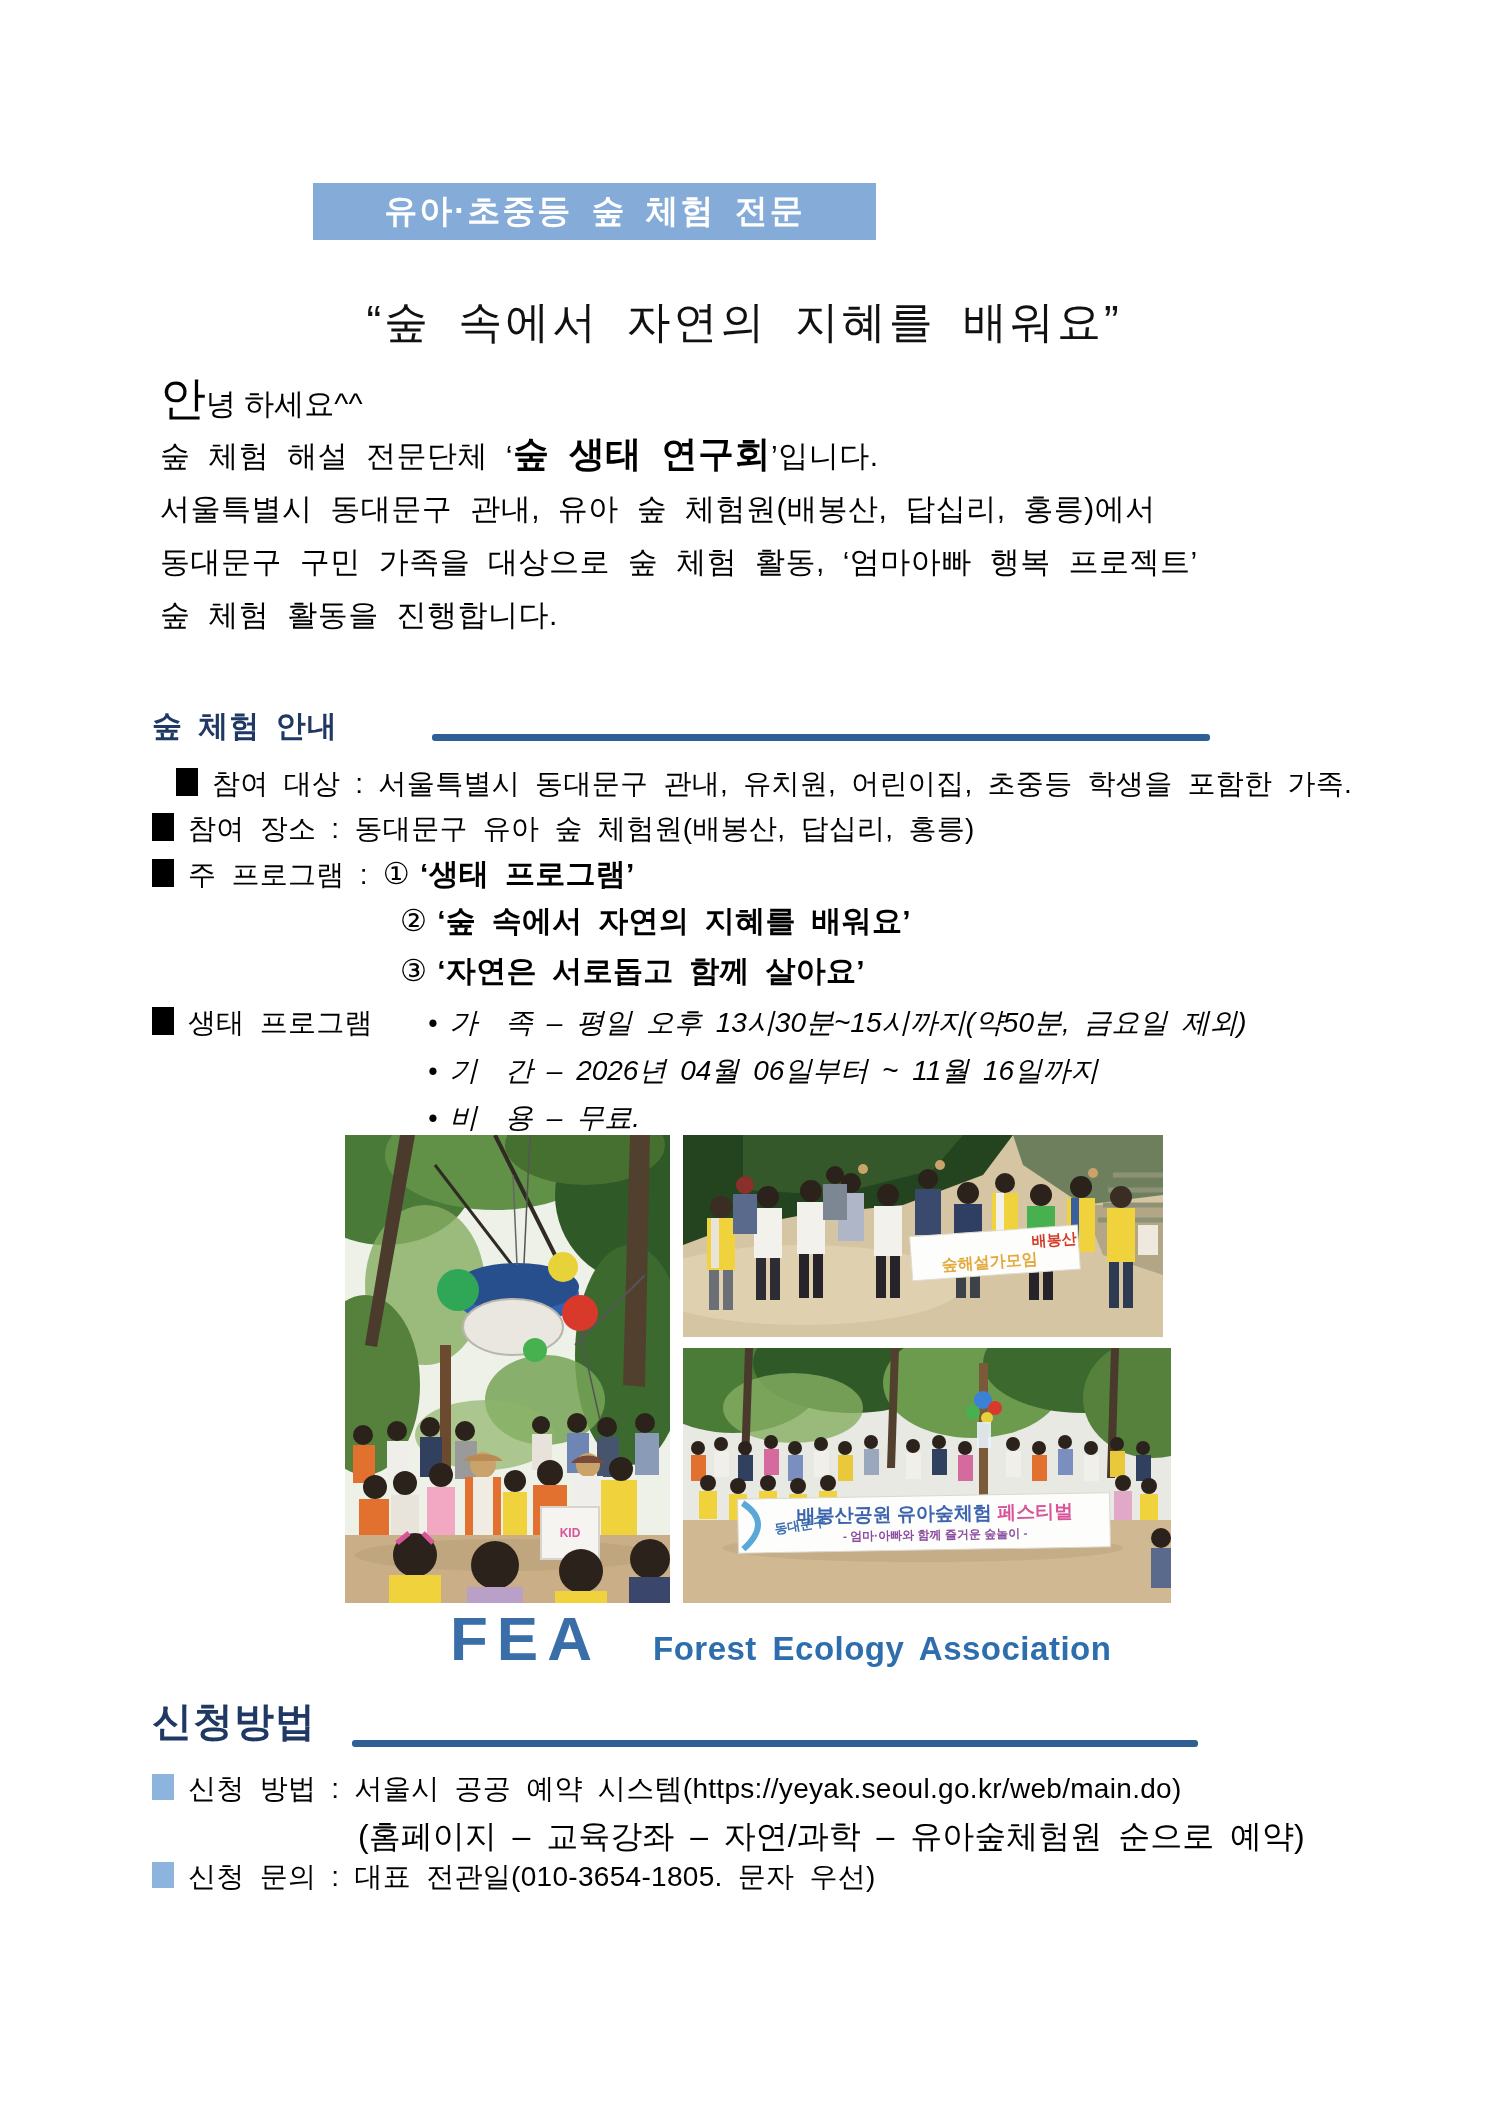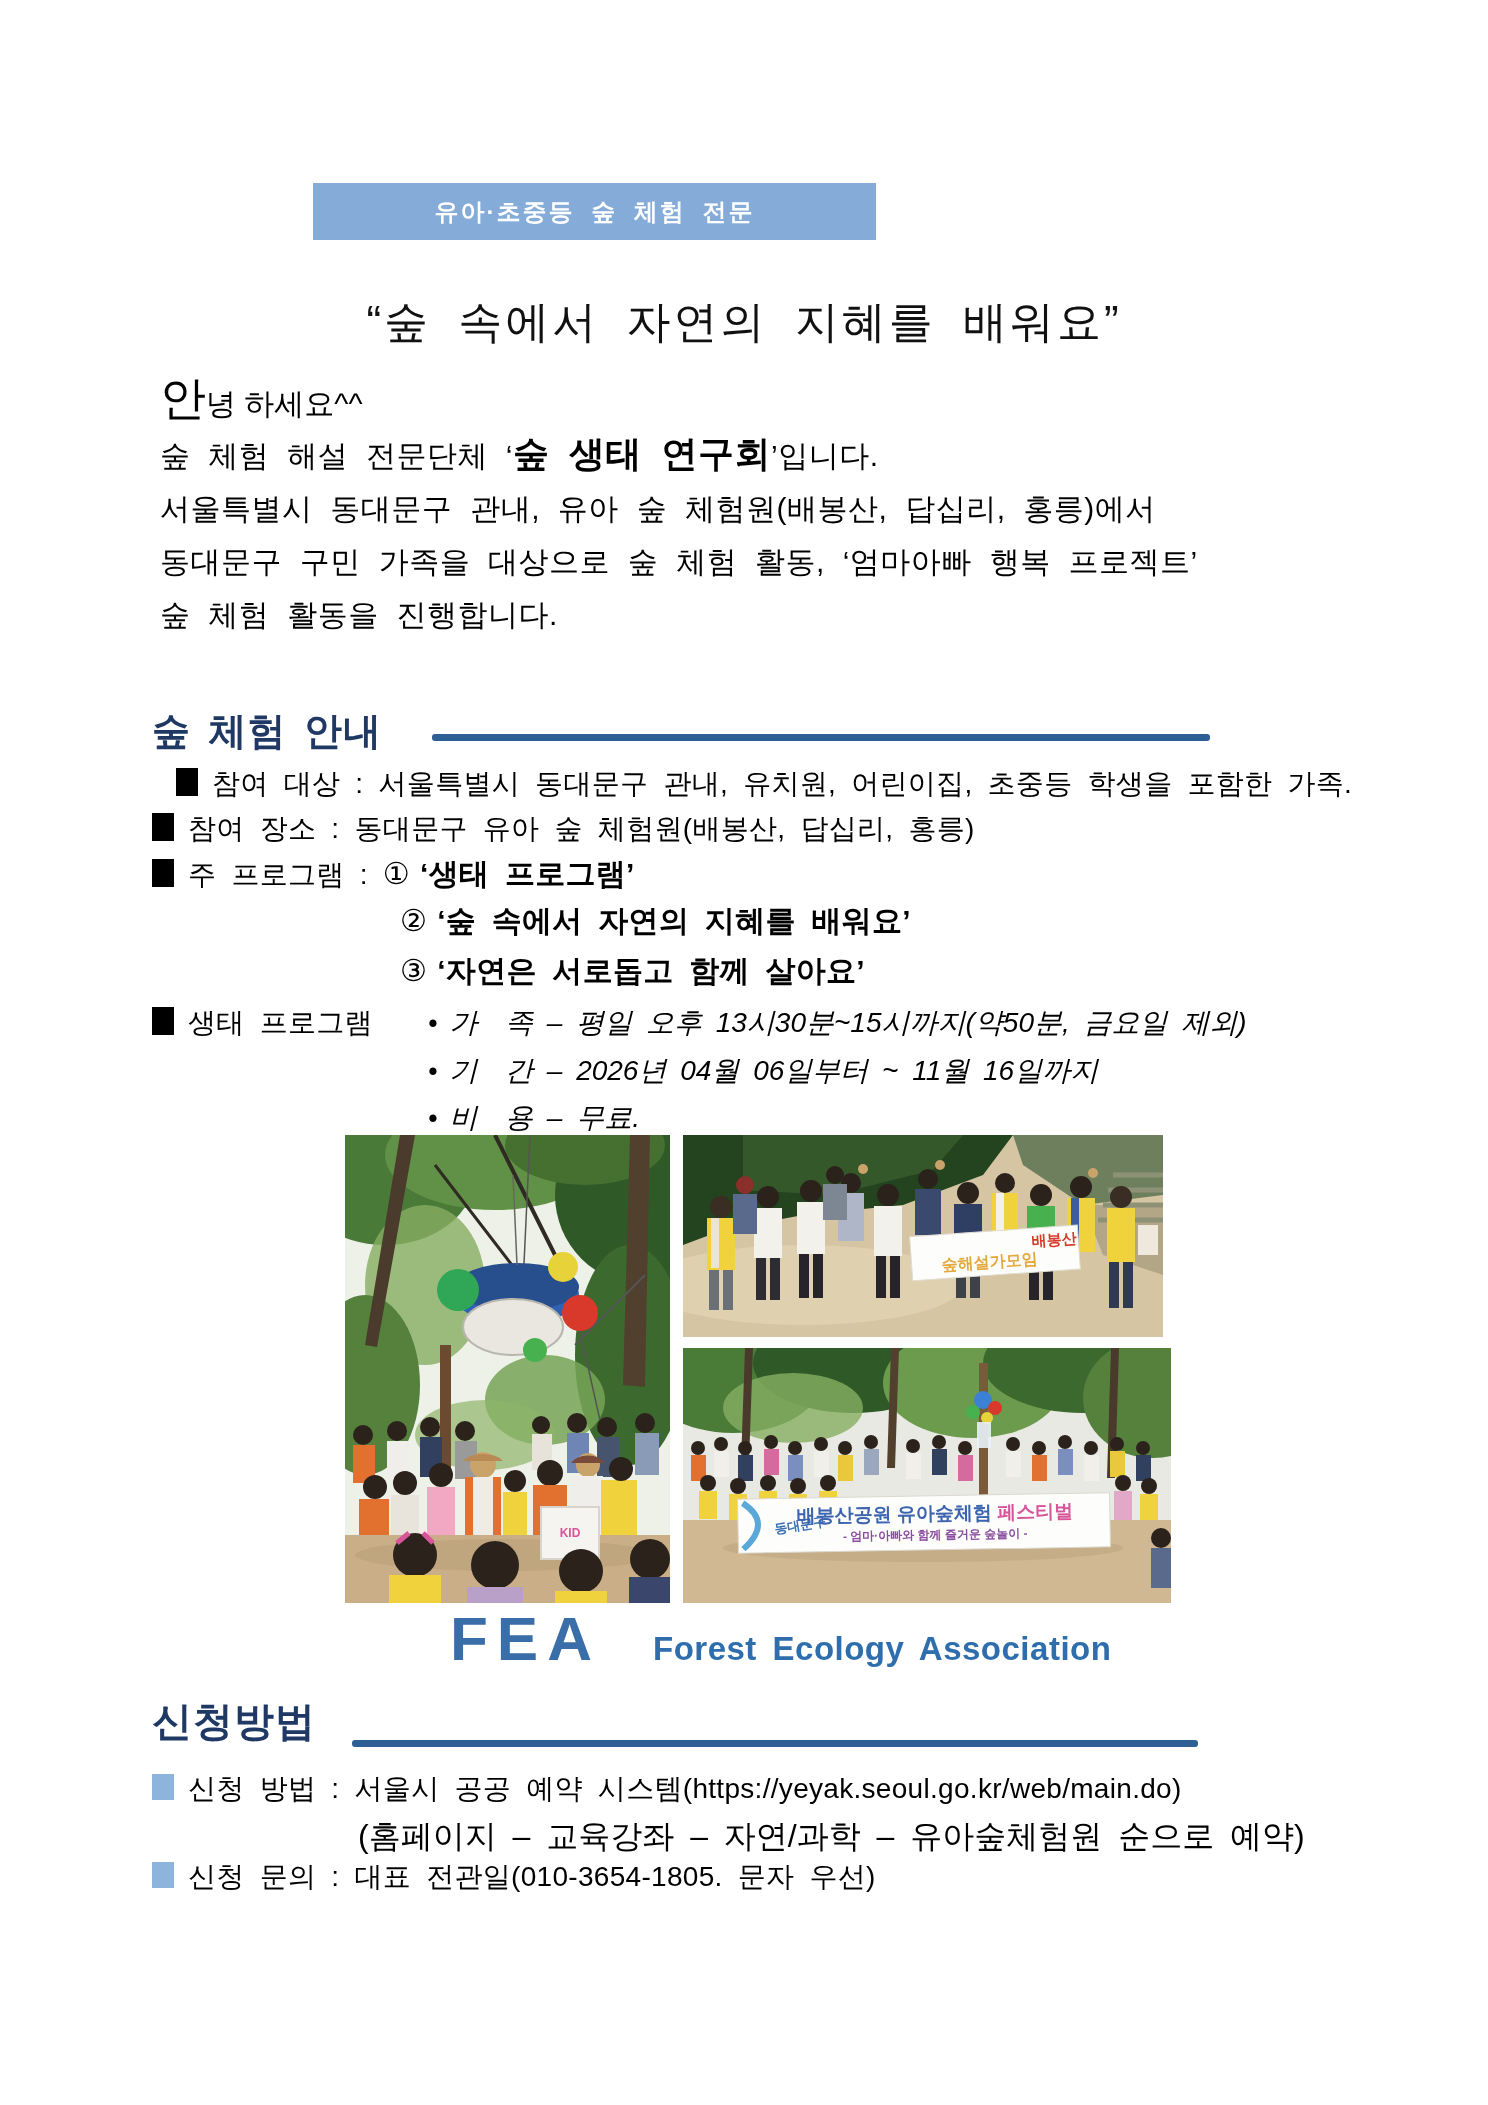--- a/index.html
+++ b/index.html
@@ -1,21 +1,21 @@
 <!DOCTYPE html>
 <html><head>
 <meta charset="utf-8">
 <style>
   html,body{margin:0;padding:0;background:#ffffff;}
   body{font-family:"Liberation Sans","DejaVu Sans",sans-serif;color:#000;}
   .page{position:relative;width:1488px;height:2105px;background:#fff;overflow:hidden;}
 
   .banner{position:absolute;left:313px;top:183px;width:563px;height:57px;background:#85ACD9;
           display:flex;align-items:center;justify-content:center;}
-  .banner span{color:#fff;font-size:24px;font-weight:700;letter-spacing:2px;word-spacing:8px;}
+  .banner span{color:#fff;font-size:33px;font-weight:700;letter-spacing:2px;word-spacing:8px;}
 
   .main-title{position:absolute;left:0;top:293px;width:1488px;text-align:center;
               font-size:44px;font-weight:400;letter-spacing:3px;word-spacing:12px;color:#111;}
 
   .greeting{position:absolute;left:160px;top:368px;}
   .greeting .big{font-size:46px;font-weight:400;}
   .greeting .small{font-size:30px;}
 
   .bodyline{position:absolute;left:160px;font-size:30px;letter-spacing:0.5px;word-spacing:9px;white-space:nowrap;}
   .bodyline .bold-big{font-size:36px;font-weight:800;}
@@ -55,21 +55,21 @@
     <span class="big">안</span><span class="small">녕 하세요^^</span>
   </div>
 
   <div class="bodyline" style="top:430px">
     <span>숲 체험 해설 전문단체 ‘</span><span class="bold-big">숲 생태 연구회</span><span>’입니다.</span>
   </div>
   <div class="bodyline" style="top:489px">서울특별시 동대문구 관내, 유아 숲 체험원(배봉산, 답십리, 홍릉)에서</div>
   <div class="bodyline" style="top:542px">동대문구 구민 가족을 대상으로 숲 체험 활동, ‘엄마아빠 행복 프로젝트’</div>
   <div class="bodyline" style="top:595px">숲 체험 활동을 진행합니다.</div>
 
-  <div class="sect-title" style="left:152px;top:706px;font-size:38px;">숲 체험 안내</div>
+  <div class="sect-title" style="left:152px;top:706px;font-size:30px;">숲 체험 안내</div>
   <div class="sect-line" style="left:432px;top:734px;width:778px;"></div>
 
   <div class="brow" style="left:152px;top:765px;margin-left:24px;">
     <span class="sqb"></span><span>참여 대상 : </span><span>서울특별시 동대문구 관내, 유치원, 어린이집, 초중등 학생을 포함한 가족.</span>
   </div>
   <div class="brow" style="left:152px;top:810px;">
     <span class="sqb"></span><span>참여 장소 : </span><span>동대문구 유아 숲 체험원(배봉산, 답십리, 홍릉)</span>
   </div>
 
   <div class="brow" style="left:152px;top:854px;">

